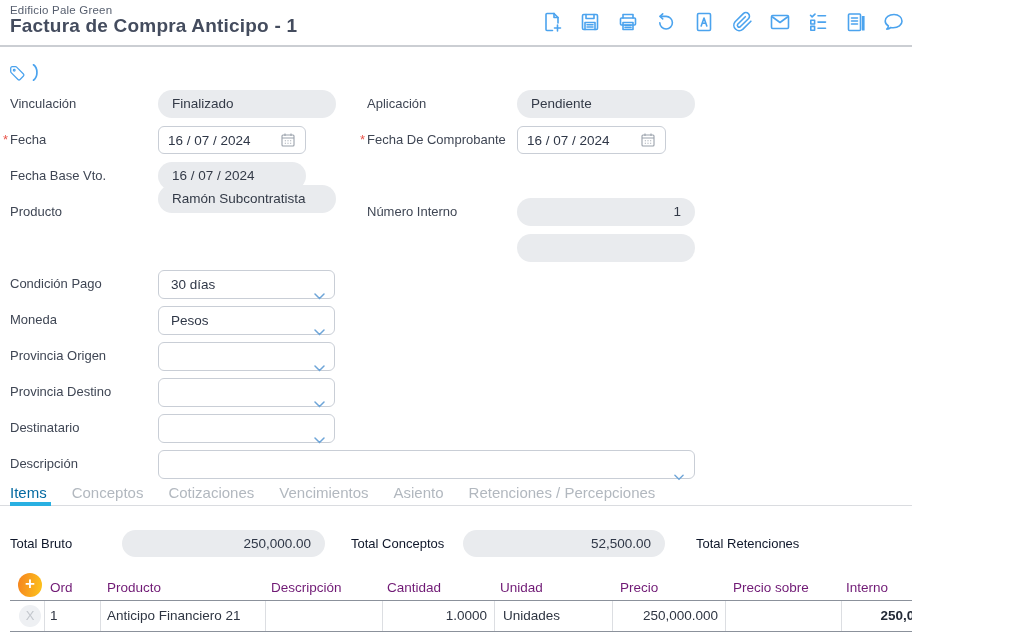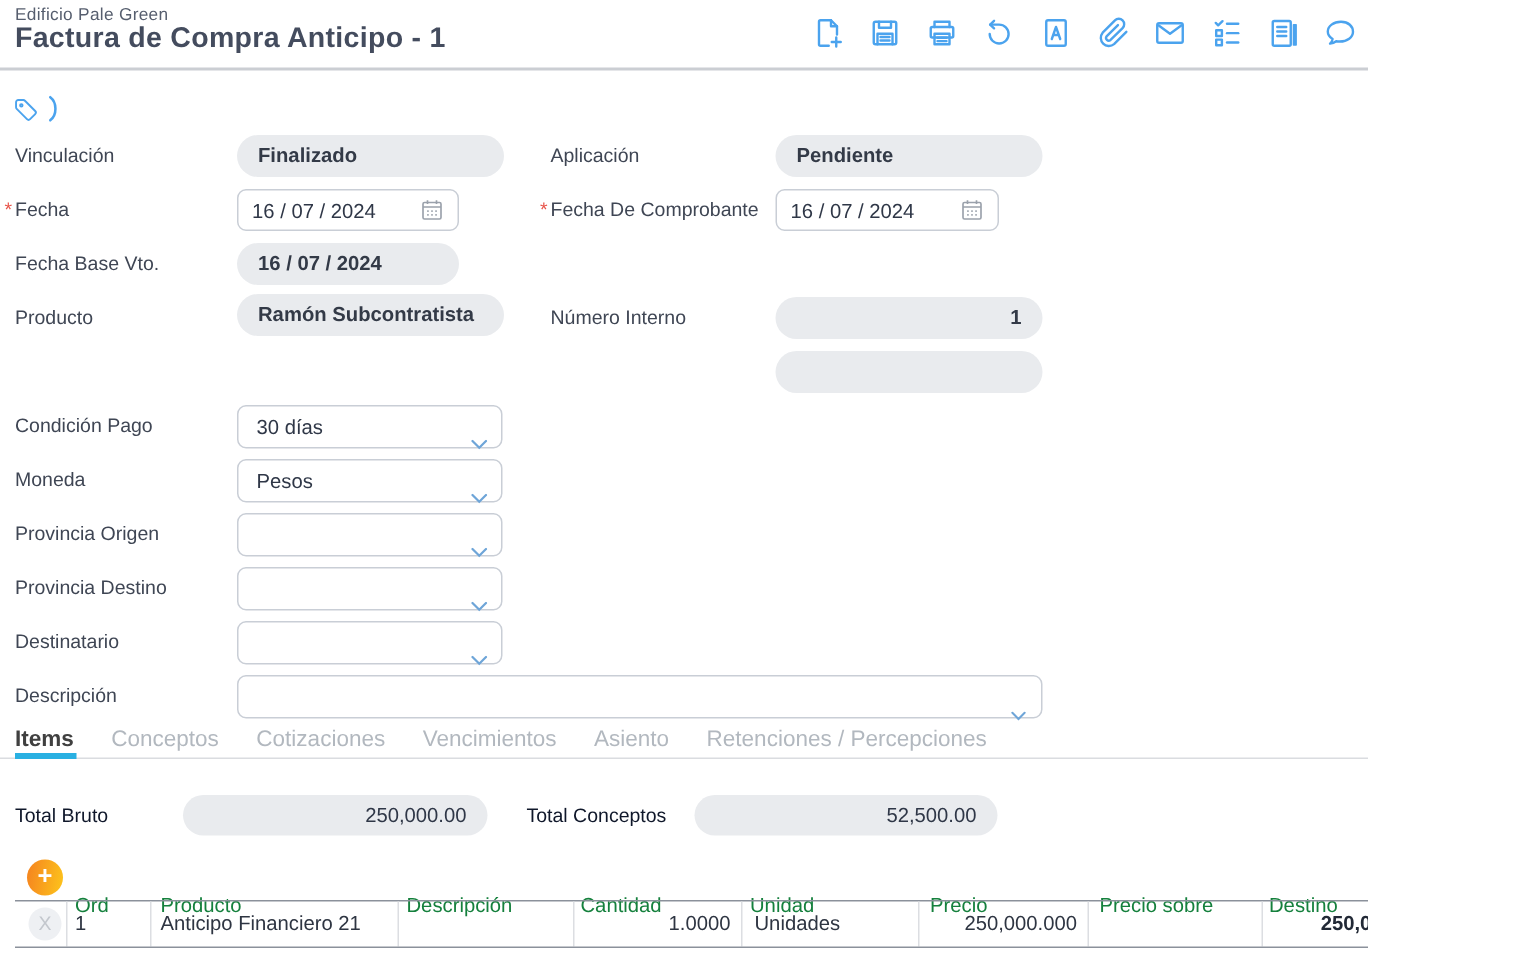--- a/index.html
+++ b/index.html
@@ -15,49 +15,49 @@
   .tbtn { width:24px; height:24px; cursor:pointer; }
   .tbtn svg { width:24px; height:24px; display:block; }
 
   .hr-top { background:#cbced3; height:1.5px; }
   .v-edge { background:#e9eaec; }
 
   .lbl { font-size:13px; color:#3f4654; line-height:28px; white-space:nowrap; }
   .req { color:#e8544a; font-size:13px; line-height:28px; }
 
   .pill { background:#e9ebee; border-radius:14px; height:28px; line-height:28px;
-          font-size:13.5px; color:#333a47; padding:0 14px; white-space:nowrap;font-weight:bold; }
+          font-size:13.5px; color:#333a47; padding:0 14px; white-space:nowrap; }
   .pill.right { text-align:right; }
 
   .datebox { background:#fff; border:1px solid #c9ced6; border-radius:6px; height:28px;
              display:flex; align-items:center; padding:0 9px; font-size:13.5px; color:#2f3747; }
   .datebox .cal { margin-left:auto; display:flex; }
 
   .selbox { background:#fff; border:1px solid #c9ced6; border-radius:6px; height:29px;
             line-height:27px; font-size:13.5px; color:#2f3747; padding:0 26px 0 12px;
             position:absolute; cursor:pointer; }
   .selbox .chev { position:absolute; right:9px; top:11px; }
 
   .tabs { display:flex; gap:25px; font-size:15px; }
   .tab { color:#b2b8bf; white-space:nowrap; cursor:pointer; }
-  .tab.active { color:#404040; font-weight:700; }
+  .tab.active { color:#0369a1; font-weight:400; }
   .tab-underline { background:#29b0e2; }
   .tabs-border { background:#dadce0; }
 
   .total-lbl { font-size:13px; color:#0f172a; line-height:27px; white-space:nowrap; }
   .total-pill { background:#e9ebee; border-radius:13.5px; height:27px; line-height:27px;
                 font-size:13.5px; color:#2f3747; text-align:right; padding:0 14px; }
 
   .addbtn { width:24px; height:24px; border-radius:50%;
             background:linear-gradient(100deg,#f5821f,#fdc51c);
             color:#fff; font-size:17px; font-weight:700; text-align:center; line-height:22px; cursor:pointer; }
   .delbtn { width:22px; height:22px; border-radius:50%; background:#eef0f3; color:#c3c7cd;
             font-size:13px; text-align:center; line-height:22px; cursor:pointer; }
 
-  .th { font-size:13.5px; color:#15803d; line-height:25px; white-space:nowrap;margin-top:16px; }
+  .th { font-size:13.5px; color:#701a75; line-height:25px; white-space:nowrap; }
   .td { font-size:13.5px; color:#2e3542; line-height:30px; white-space:nowrap; }
   .td.right { text-align:right; }
   .td.bold { font-weight:600; color:#222936; }
   .tline { background:#8b919b; height:1px; }
   .vsep { background:#dcdee2; width:1px; }
 </style>
 </head>
 <body>
 
 <div class="stage">
@@ -169,21 +169,21 @@
       </svg>
     </span>
   </div>
 
   <div class="abs lbl" style="left:10px;top:162px">Fecha Base Vto.</div>
   <div class="abs pill" style="left:158px;top:162px;width:148px">
     <span>16 / 07 / 2024</span>
   </div>
 
   <div class="abs lbl" style="left:10px;top:198px">Producto</div>
-  <div class="abs pill" style="left:158px;top:196px;width:178px">
+  <div class="abs pill" style="left:158px;top:185px;width:178px">
     <span>Ramón Subcontratista</span>
   </div>
 
   <div class="abs lbl" style="left:10px;top:270px">Condición Pago</div>
   <div class="selbox" style="left:158px;top:270px;width:177px">
     <span>30 días</span>
     <span class="chev">
       <svg width="11" height="7" viewBox="0 0 11 7" fill="none" stroke="#6ea5d8" stroke-width="1.5" stroke-linecap="round">
           <path d="M1 1l4.5 4.5L10 1"></path>
         </svg>
@@ -281,31 +281,32 @@
   <div class="abs total-lbl" style="left:10px;top:530px">Total Bruto</div>
   <div class="abs total-pill" style="left:122px;top:530px;width:203px">
     <span>250,000.00</span>
   </div>
 
   <div class="abs total-lbl" style="left:351px;top:530px">Total Conceptos</div>
   <div class="abs total-pill" style="left:463px;top:530px;width:202px">
     <span>52,500.00</span>
   </div>
 
+  <div class="abs total-lbl" style="left:696px;top:530px">Total Retenciones</div>
 
   <div class="abs addbtn" style="left:18px;top:573px">+</div>
 
   <div class="abs th" style="left:50px;top:575px">Ord</div>
   <div class="abs th" style="left:107px;top:575px">Producto</div>
   <div class="abs th" style="left:271px;top:575px">Descripción</div>
   <div class="abs th" style="left:387px;top:575px">Cantidad</div>
   <div class="abs th" style="left:500px;top:575px">Unidad</div>
   <div class="abs th" style="left:620px;top:575px">Precio</div>
   <div class="abs th" style="left:733px;top:575px">Precio sobre</div>
-  <div class="abs th" style="left:846px;top:575px">Destino</div>
+  <div class="abs th" style="left:846px;top:575px">Interno</div>
 
   <div class="abs tline" style="left:10px;top:600px;width:943px"></div>
 
   <div class="abs delbtn" style="left:19px;top:605px">X</div>
   <div class="abs td" style="left:50px;top:601px">1</div>
   <div class="abs td" style="left:107px;top:601px">Anticipo Financiero 21</div>
   <div class="abs td" style="left:271px;top:601px"></div>
   <div class="abs td right" style="left:382px;top:601px;width:105px">1.0000</div>
   <div class="abs td" style="left:503px;top:601px">Unidades</div>
   <div class="abs td right" style="left:612px;top:601px;width:106px">250,000.000</div>

